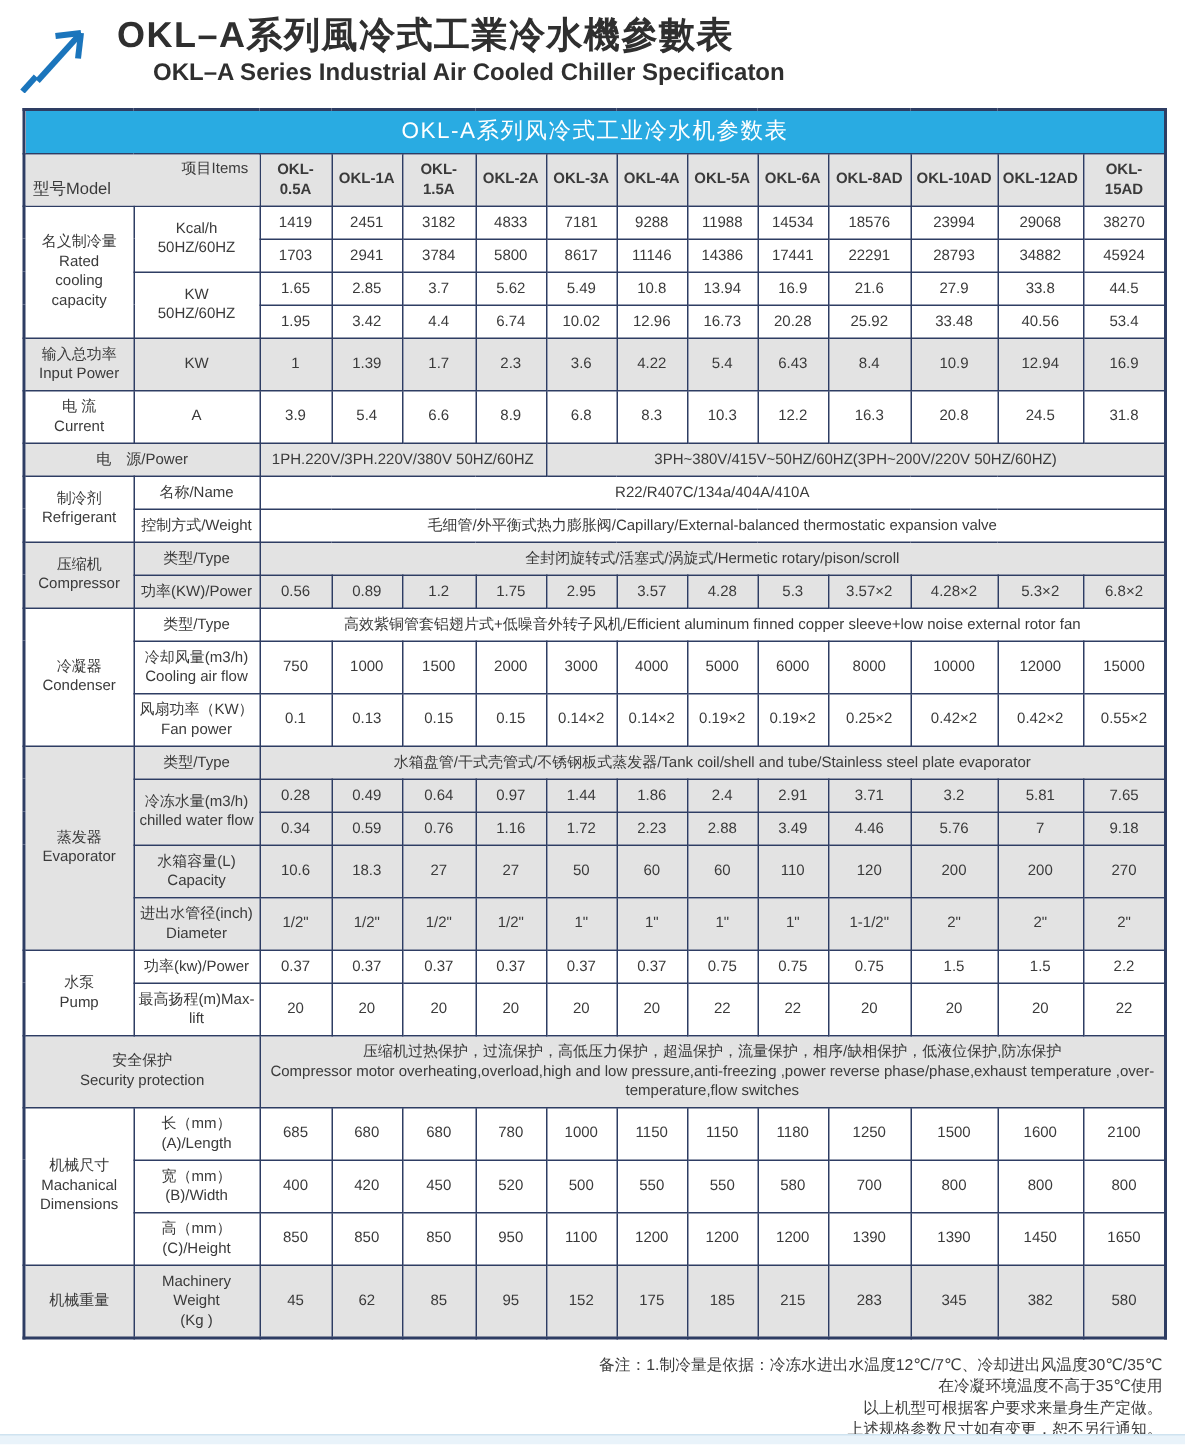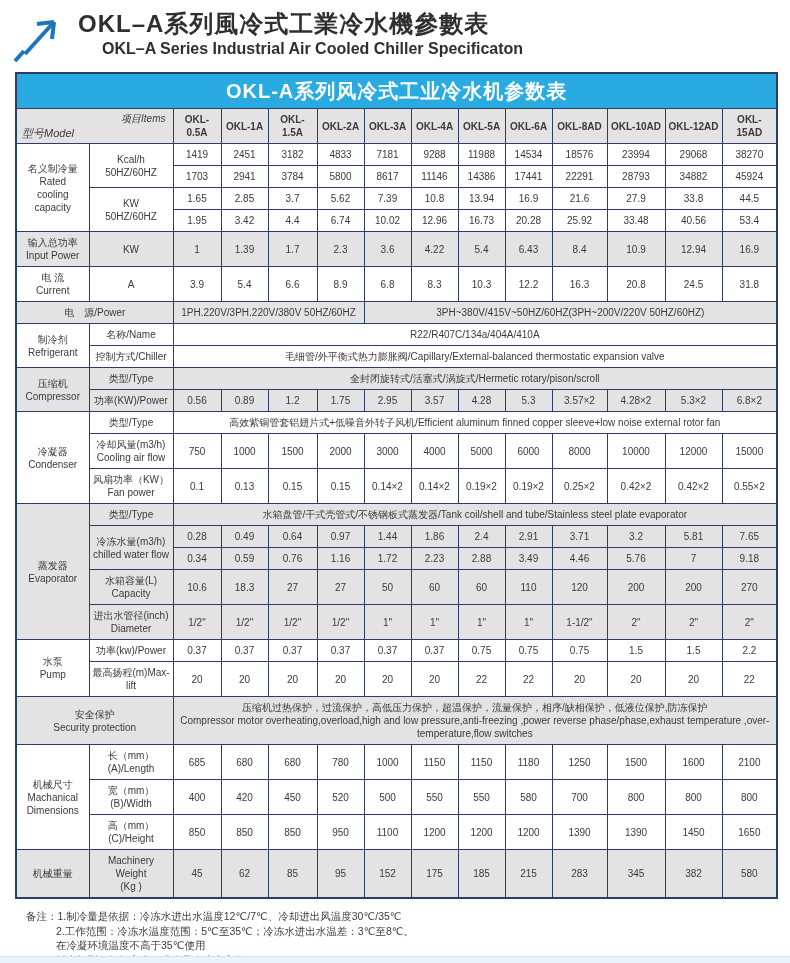--- a/index.html
+++ b/index.html
@@ -10,36 +10,36 @@
   .top-header { display:flex; align-items:flex-start; padding:10px 15px 6px 12px; }
   .arrow-wrap { width:58px; height:52px; flex:0 0 58px; }
   .titles { padding-left:8px; }
   .title-zh { font-size:24px; font-weight:bold; color:#2f2f2f; letter-spacing:1px; line-height:1.15; }
   .title-en { font-size:16px; font-weight:600; color:#2f2f2f; margin-top:2px;margin-left:24px; }
 
   
   .tbl-wrap { padding:4px 15px 0 15px; }
   table.spec { border-collapse:collapse; table-layout:fixed; width:760px; border:2px solid #2e3d63; }
   table.spec td { border:1px solid #2e3d63; font-size:10px; color:#3a3a3a; padding:4px 2px; text-align:center; vertical-align:middle; line-height:1.3; overflow:hidden; }
-  tr.titlebar td { background:#29abe2; color:#ffffff; font-size:20px; font-weight:bold; height:20px; letter-spacing:1px; }
+  tr.titlebar td { background:#29abe2; color:#ffffff; font-size:15px; font-weight:normal; height:20px; letter-spacing:1px; }
   tr.gray td { background:#e3e3e3; }
   tr.white td { background:#ffffff; }
   td.corner { position:relative; height:30px; padding:0;
-    background-image:linear-gradient(to bottom right, transparent calc(50% - 0.7px), #2e3d63 calc(50% - 0.7px), #2e3d63 calc(50% + 0.7px), transparent calc(50% + 0.7px));font-style:italic; }
+    background-image:linear-gradient(to bottom right, transparent calc(50% - 0.7px), #2e3d63 calc(50% - 0.7px), #2e3d63 calc(50% + 0.7px), transparent calc(50% + 0.7px)); }
   td.corner .c-model { position:absolute; left:5px; bottom:3px; font-size:11px; }
   td.corner .c-items { position:absolute; right:7px; top:3px; font-size:10px; }
   td.model-h { font-weight:600; }
   td.lab1, td.lab2 { white-space:pre-line;margin-top:44px; }
   td.val { font-size:10px; }
   td.wide { font-size:10px; }
   td.sec { text-align:left; white-space:pre-line; padding:5px 9px; line-height:1.55; }
 
   
   .notes { padding:10px 15px 0 26px; }
-  .note-line { font-size:10.5px; color:#3c3c3c; line-height:14.6px; white-space:nowrap; }
+  .note-line { font-size:10.5px; color:#3c3c3c; line-height:14.6px; white-space:nowrap;text-align:right; }
   .ind1 { padding-left:30px; }
 
   
   .bottom-strip { position:absolute; left:0; bottom:0; width:790px; height:7px; background:#e9f3fa; border-top:1px solid #cfe3f0; }
 </style>
 </head>
 <body>
 
 <div class="page">
 
@@ -134,21 +134,21 @@
             <td class="val">34882</td>
             <td class="val">45924</td>
           </tr>
           <tr class="white">
             <td rowspan="2" class="lab2">KW
 50HZ/60HZ</td>
             <td class="val">1.65</td>
             <td class="val">2.85</td>
             <td class="val">3.7</td>
             <td class="val">5.62</td>
-            <td class="val">7.39</td>
+            <td class="val">5.49</td>
             <td class="val">10.8</td>
             <td class="val">13.94</td>
             <td class="val">16.9</td>
             <td class="val">21.6</td>
             <td class="val">27.9</td>
             <td class="val">33.8</td>
             <td class="val">44.5</td>
           </tr>
           <tr class="white">
             <td class="val">1.95</td>
@@ -203,21 +203,21 @@
             <td colspan="4" class="wide">1PH.220V/3PH.220V/380V 50HZ/60HZ</td>
             <td colspan="8" class="wide">3PH~380V/415V~50HZ/60HZ(3PH~200V/220V  50HZ/60HZ)</td>
           </tr>
           <tr class="white">
             <td rowspan="2" class="lab1">制冷剂
 Refrigerant</td>
             <td class="lab2">名称/Name</td>
             <td colspan="12" class="wide">R22/R407C/134a/404A/410A</td>
           </tr>
           <tr class="white">
-            <td class="lab2">控制方式/Chiller</td>
+            <td class="lab2">控制方式/Weight</td>
             <td colspan="12" class="wide">毛细管/外平衡式热力膨胀阀/Capillary/External-balanced thermostatic expansion valve</td>
           </tr>
           <tr class="gray">
             <td rowspan="2" class="lab1">压缩机
 Compressor</td>
             <td class="lab2">类型/Type</td>
             <td colspan="12" class="wide">全封闭旋转式/活塞式/涡旋式/Hermetic rotary/pison/scroll</td>
           </tr>
           <tr class="gray">
             <td class="lab2">功率(KW)/Power</td>
@@ -443,21 +443,20 @@
             <td class="val">382</td>
             <td class="val">580</td>
           </tr>
         </tbody>
     </table>
   </div>
 
   <div class="notes">
     <div>
         <div class="note-line">备注：1.制冷量是依据：冷冻水进出水温度12℃/7℃、冷却进出风温度30℃/35℃</div>
-        <div class="note-line ind1">2.工作范围：冷冻水温度范围：5℃至35℃；冷冻水进出水温差：3℃至8℃。</div>
         <div class="note-line ind1">在冷凝环境温度不高于35℃使用</div>
         <div class="note-line ind1">以上机型可根据客户要求来量身生产定做。</div>
         <div class="note-line ind1">上述规格参数尺寸如有变更，恕不另行通知。</div>
       </div>
 
   </div>
 
   <div class="bottom-strip"></div>
 </div>
 

